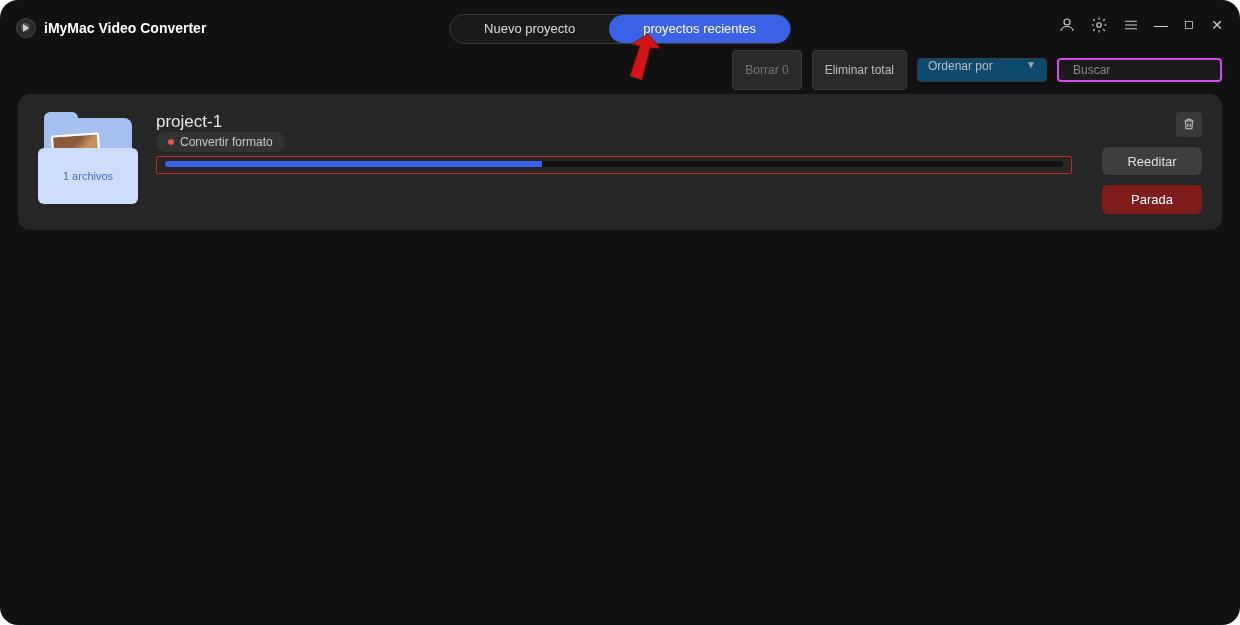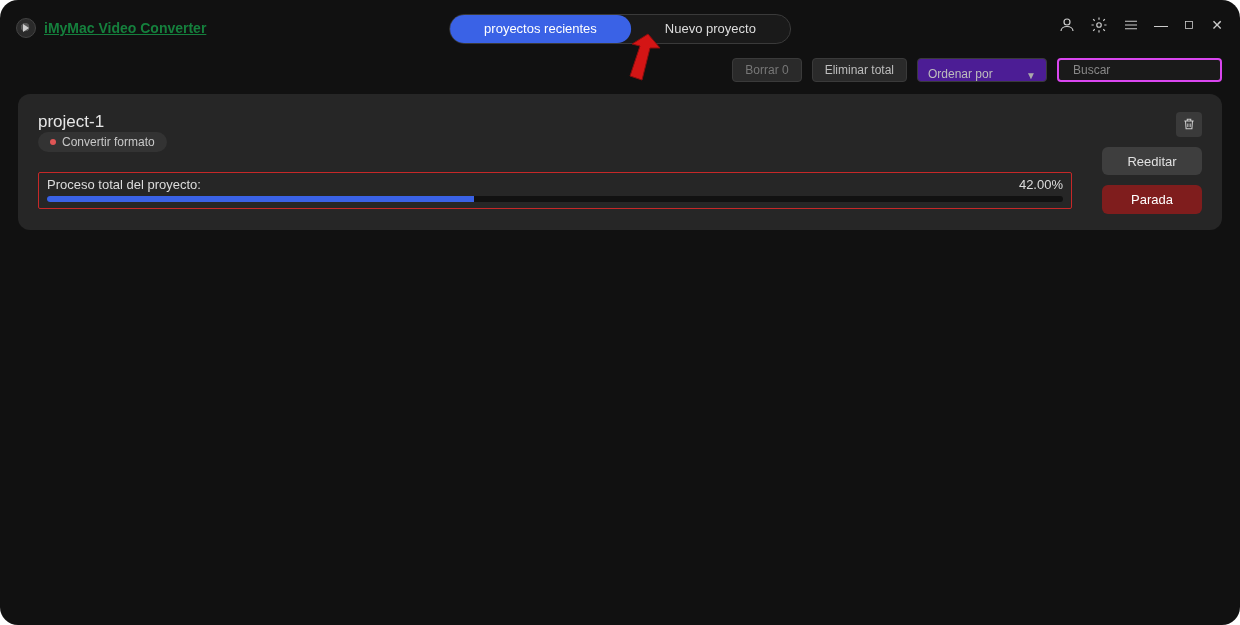--- a/index.html
+++ b/index.html
@@ -19,21 +19,21 @@
   }
   .app-logo {
     width: 20px; height: 20px; border-radius: 50%;
     background: radial-gradient(circle at 45% 45%, #555 30%, #2a2a2a 32%);
     border: 1px solid #444; margin-right: 8px; position: relative;
   }
   .app-logo::after {
     content: ""; position: absolute; left: 6px; top: 5px;
     width: 0; height: 0; border-left: 6px solid #ccc; border-top: 4px solid transparent; border-bottom: 4px solid transparent;
   }
-  .app-title { font-size: 14px; font-weight: 600; color: #15803d; text-decoration: underline; }
+  .app-title { font-size: 14px; font-weight: 600; color: #ffffff; }
   .tab-group {
     position: absolute; left: 50%; transform: translateX(-50%); top: 14px;
     display: flex; align-items: center;
     border: 1px solid #3a3a3a; border-radius: 20px; height: 30px;
     background: #1a1a1a;
   }
   .tab {
     padding: 0 34px; height: 28px; line-height: 28px; font-size: 13px;
     color: #ddd; cursor: pointer; border-radius: 18px;
   }
@@ -43,29 +43,29 @@
   }
   .icon-btn { width: 22px; height: 22px; display: flex; align-items: center; justify-content: center; color: #ccc; cursor: pointer; }
   .icon-btn svg { width: 18px; height: 18px; stroke: #ccc; fill: none; stroke-width: 1.6; }
   .wc { width: 18px; height: 18px; display:flex; align-items:center; justify-content:center; color:#ccc; cursor:pointer; font-size:14px; }
   
   .toolbar {
     position: absolute; right: 18px; top: 56px; height: 28px;
     display: flex; gap: 10px; align-items: center;
   }
   .btn-small {
-    height: 24px; padding: 0 12px; font-size: 12px; color: #bdbdbd;
+    height: 40px; padding: 0 12px; font-size: 12px; color: #bdbdbd;
     background: #2a2a2a; border: 1px solid #3a3a3a; border-radius: 4px; cursor: pointer;
     display:flex; align-items:center;
   }
   .btn-small.disabled { color: #777; }
   .sort-select {
     height: 24px; width: 130px; padding: 0 10px; font-size: 12px; color: #bdbdbd;
-    background: #4c1d95; border: 1px solid #3a3a3a; border-radius: 4px;
-    display:flex; align-items:flex-end; justify-content:space-between; cursor:pointer;
+    background: #0c4a6e; border: 1px solid #3a3a3a; border-radius: 4px;
+    display:flex; align-items:flex-start; justify-content:space-between; cursor:pointer;
   }
   .sort-select .caret { font-size: 10px; color:#aaa; }
   .search-wrap {
     height: 24px; width: 165px; padding: 0 8px; display:flex; align-items:center; gap:6px;
     background: #1a1a1a; border: 2px solid #d946ef; border-radius: 4px;
   }
   .search-wrap svg { width:13px; height:13px; stroke:#999; fill:none; stroke-width:2;}
   .search-wrap input {
     flex:1; background:transparent; border:none; outline:none; color:#ccc; font-size:12px;
   }
@@ -96,21 +96,21 @@
     position:absolute; left:0; top:30px; width:100px; height:56px;
     background:#cdddfb; border-radius:6px;
     display:flex; align-items:center; justify-content:center;
     font-size:11px; color:#4a6db8;
   }
   .card-body { flex:1; display:flex; flex-direction:column; }
   .proj-title { font-size:17px; color:#e6e6e6; }
   .badge {
     display:inline-flex; align-items:center; gap:6px;
     background:#333; border-radius:12px; padding:3px 12px; font-size:12px; color:#c8c8c8; width:fit-content;
-    margin-bottom:20px;
+    margin-bottom:4px;
   }
   .badge .dot { width:6px; height:6px; border-radius:50%; background:#e05555; }
   .progress-block {
     border:1.5px solid #c62828; border-radius:2px; padding:4px 8px 6px 8px;
   }
   .progress-row { display:flex; justify-content:space-between; font-size:13px; color:#dcdcdc; margin-bottom:4px;}
   .progress-bar { height:6px; background:#111; border-radius:3px; overflow:hidden; }
   .progress-fill { height:100%; background:#3a62e6; }
   .card-actions {
     width:112px; flex-shrink:0; display:flex; flex-direction:column; align-items:flex-end; gap:10px;
@@ -134,22 +134,22 @@
 <body>
 
 <div class="app-window">
 
   <div class="title-row">
     <div class="app-logo"></div>
     <div class="app-title">iMyMac Video Converter</div>
   </div>
 
   <div class="tab-group">
+    <div class="tab">Nuevo proyecto</div>
     <div class="tab active">proyectos recientes</div>
-    <div class="tab">Nuevo proyecto</div>
   </div>
 
   <div class="window-controls">
     <div class="icon-btn">
       <svg viewBox="0 0 24 24">
           <circle cx="12" cy="8" r="4"></circle>
           <path d="M4 20c0-4 4-6 8-6s8 2 8 6"></path>
         </svg>
     </div>
     <div class="icon-btn">
@@ -182,32 +182,34 @@
     <div class="search-wrap">
       <svg viewBox="0 0 24 24">
           <circle cx="10" cy="10" r="6"></circle>
           <path d="M20 20l-5-5"></path>
         </svg>
       <input type="text" placeholder="Buscar" style="">
     </div>
   </div>
 
   <div class="card">
+    <div class="folder-thumb">
+      <div class="folder-tab"></div>
+      <div class="folder-back"></div>
+      <div class="folder-photo"></div>
+      <div class="folder-front">1 archivos</div>
+    </div>
 
     <div class="card-body">
       <div class="proj-title">project-1</div>
       <div class="badge">
         <span class="dot"></span>
         <span>Convertir formato</span>
       </div>
       <div class="progress-block">
-        <div class="progress-row">
-          <span>Proceso total del proyecto:</span>
-          <span>42.00%</span>
-        </div>
         <div class="progress-bar">
           <div class="progress-fill" id="progress-fill" style="width: 42%;"></div>
         </div>
       </div>
     </div>
 
     <div class="card-actions">
       <div class="trash-btn">
         <svg viewBox="0 0 24 24">
             <path d="M4 7h16M9 7V4h6v3M6 7l1 13h10l1-13M10 11v6M14 11v6"></path>

